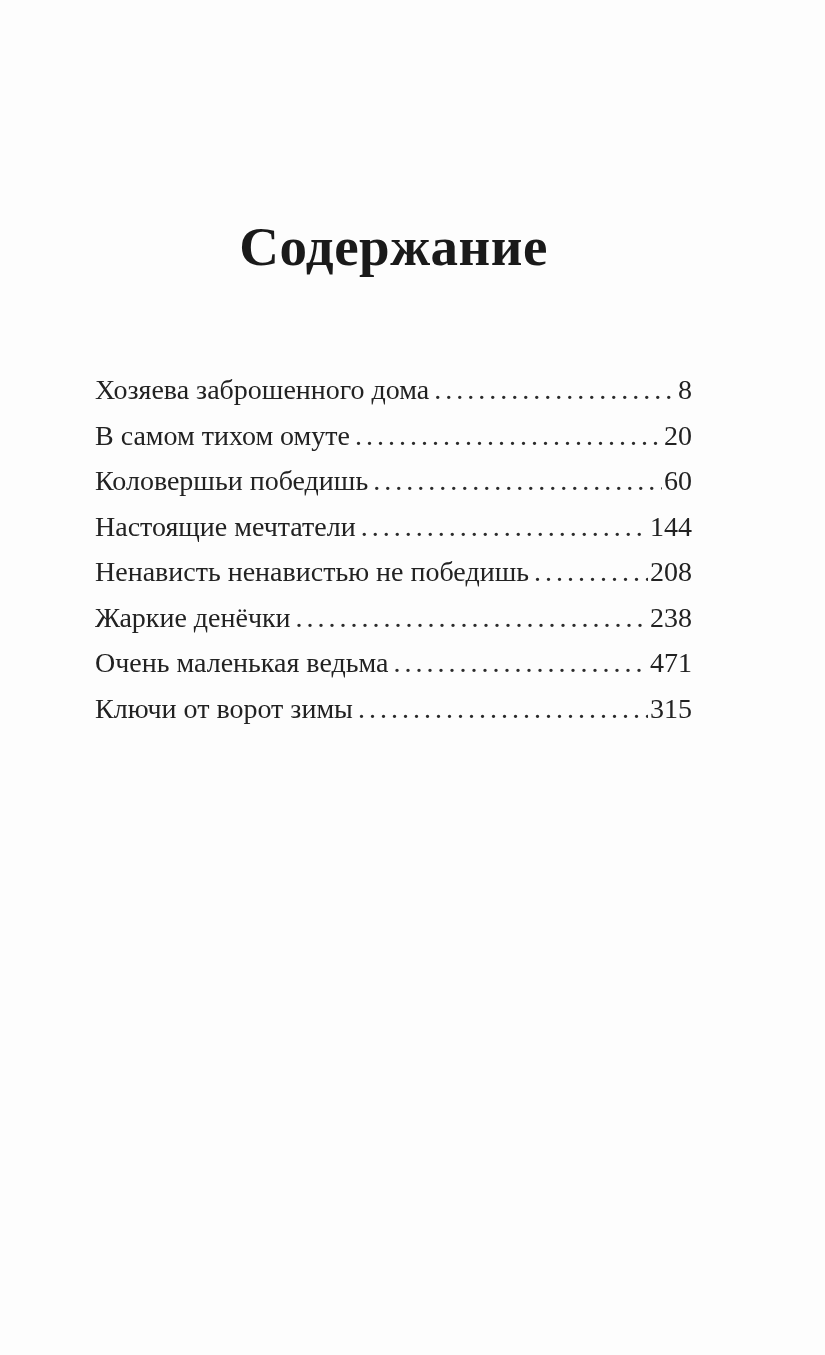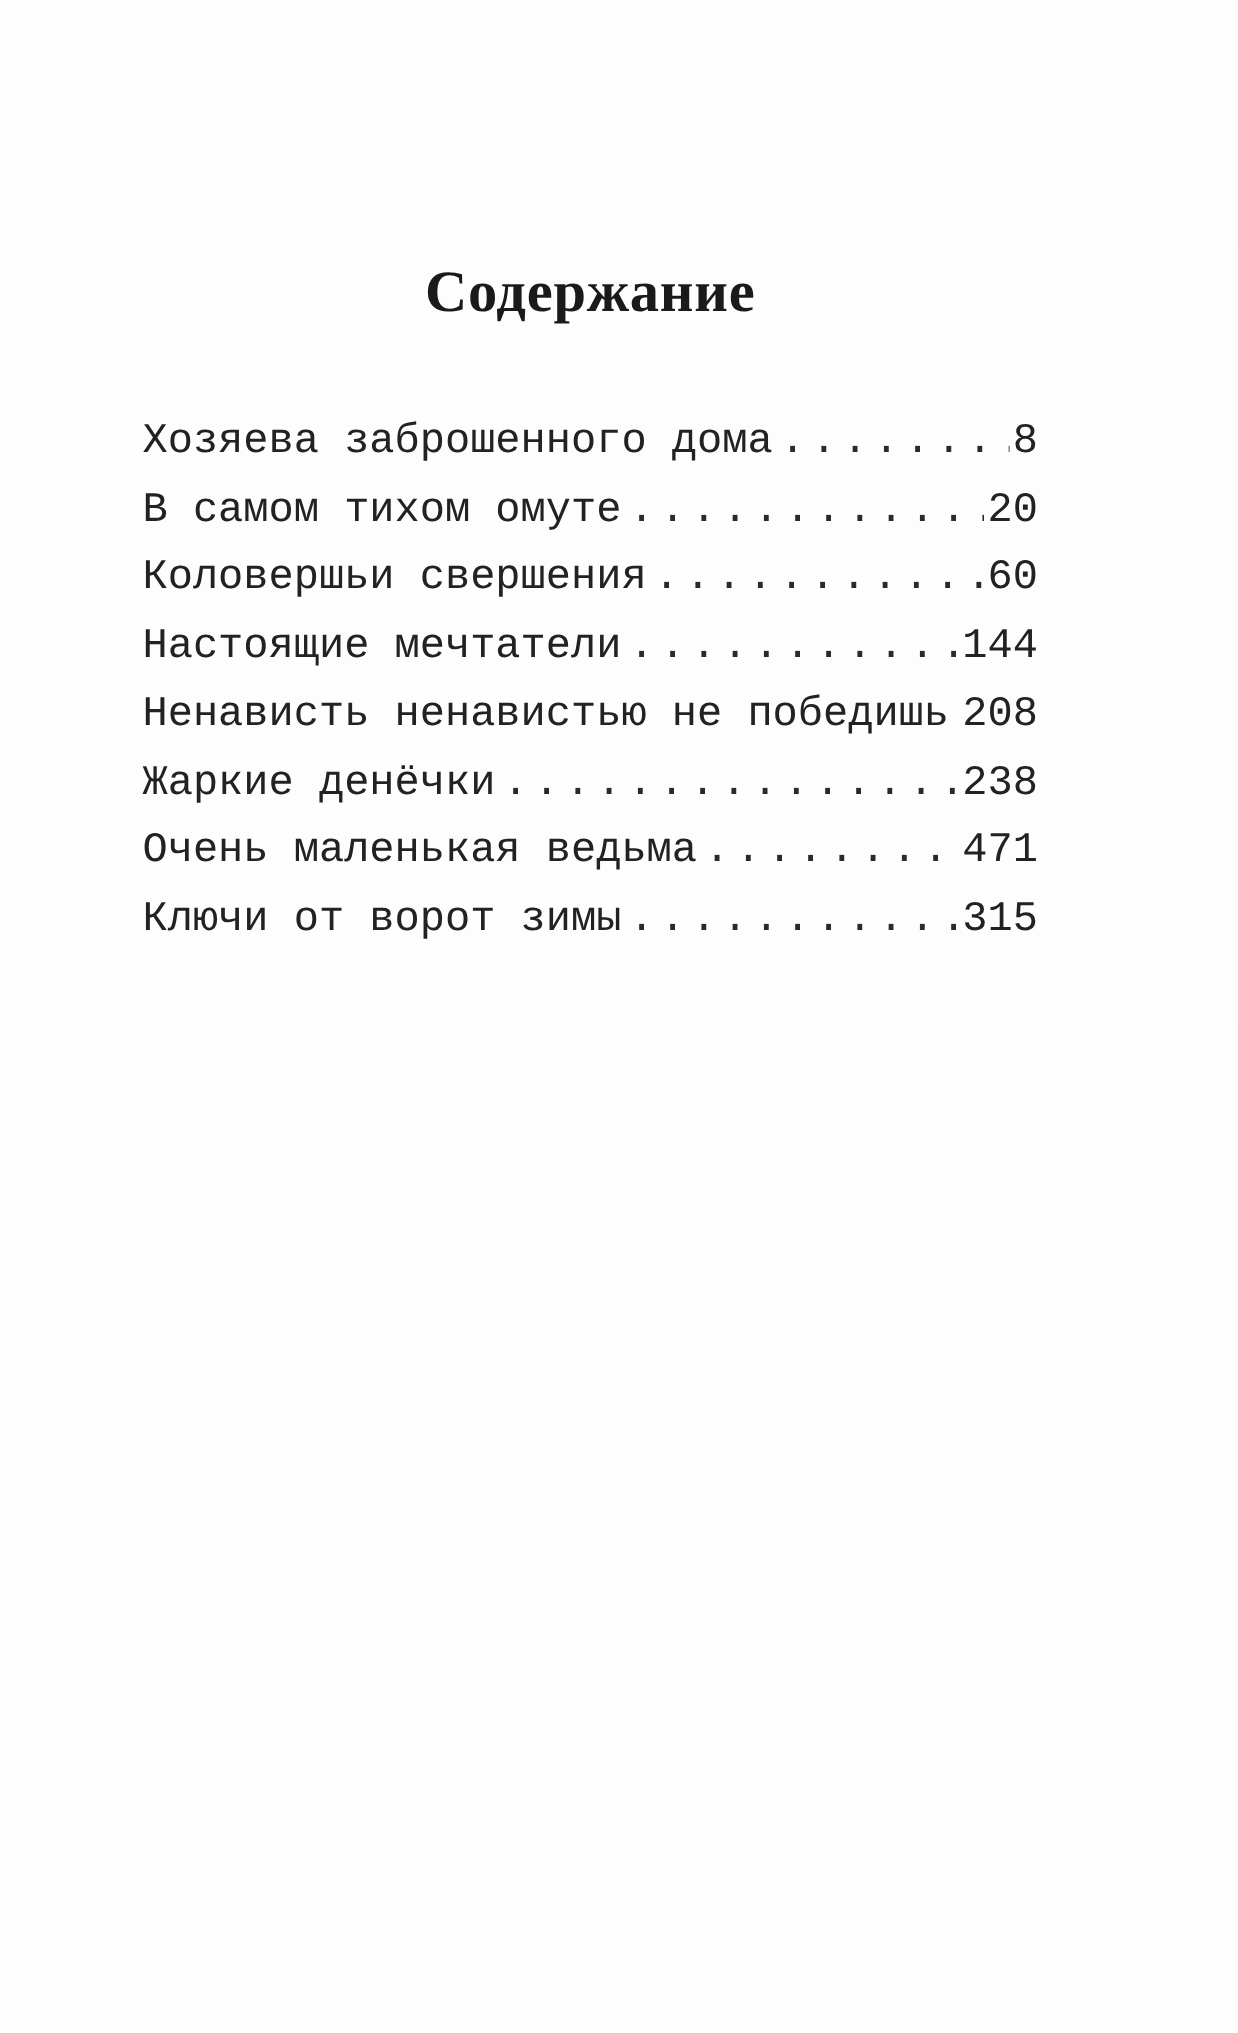--- a/index.html
+++ b/index.html
@@ -15,29 +15,29 @@
     position: absolute;
     inset: 0;
     background: #fdfdfd;
     color: #1e1e1e;
   }
   .content {
     padding: 172px 133px 0 95px; 
   }
   .page-title {
     text-align: center;
-    font-size: 39px;
+    font-size: 55px;
     font-weight: bold;
     letter-spacing: 0.5px;
     color: #1a1a1a;
+    margin-top: 43px;
   }
   .toc {
-    margin-top: 62px;
+    margin-top: 96px;
     list-style: none;
-    font-family: Liberation Mono, monospace;
   }
   .toc-row {
     display: flex;
     align-items: baseline;
     height: 45.5px;
     font-size: 28px;
     color: #222222;
   }
   .toc-label {
     white-space: nowrap;
@@ -78,21 +78,21 @@
           <span class="toc-page">8</span>
         </li>
 
         <li class="toc-row">
           <span class="toc-label">В самом тихом омуте</span>
           <span class="toc-dots"></span>
           <span class="toc-page">20</span>
         </li>
 
         <li class="toc-row">
-          <span class="toc-label">Коловершьи свершения</span>
+          <span class="toc-label">Коловершьи победишь</span>
           <span class="toc-dots"></span>
           <span class="toc-page">60</span>
         </li>
 
         <li class="toc-row">
           <span class="toc-label">Настоящие мечтатели</span>
           <span class="toc-dots"></span>
           <span class="toc-page">144</span>
         </li>
 

